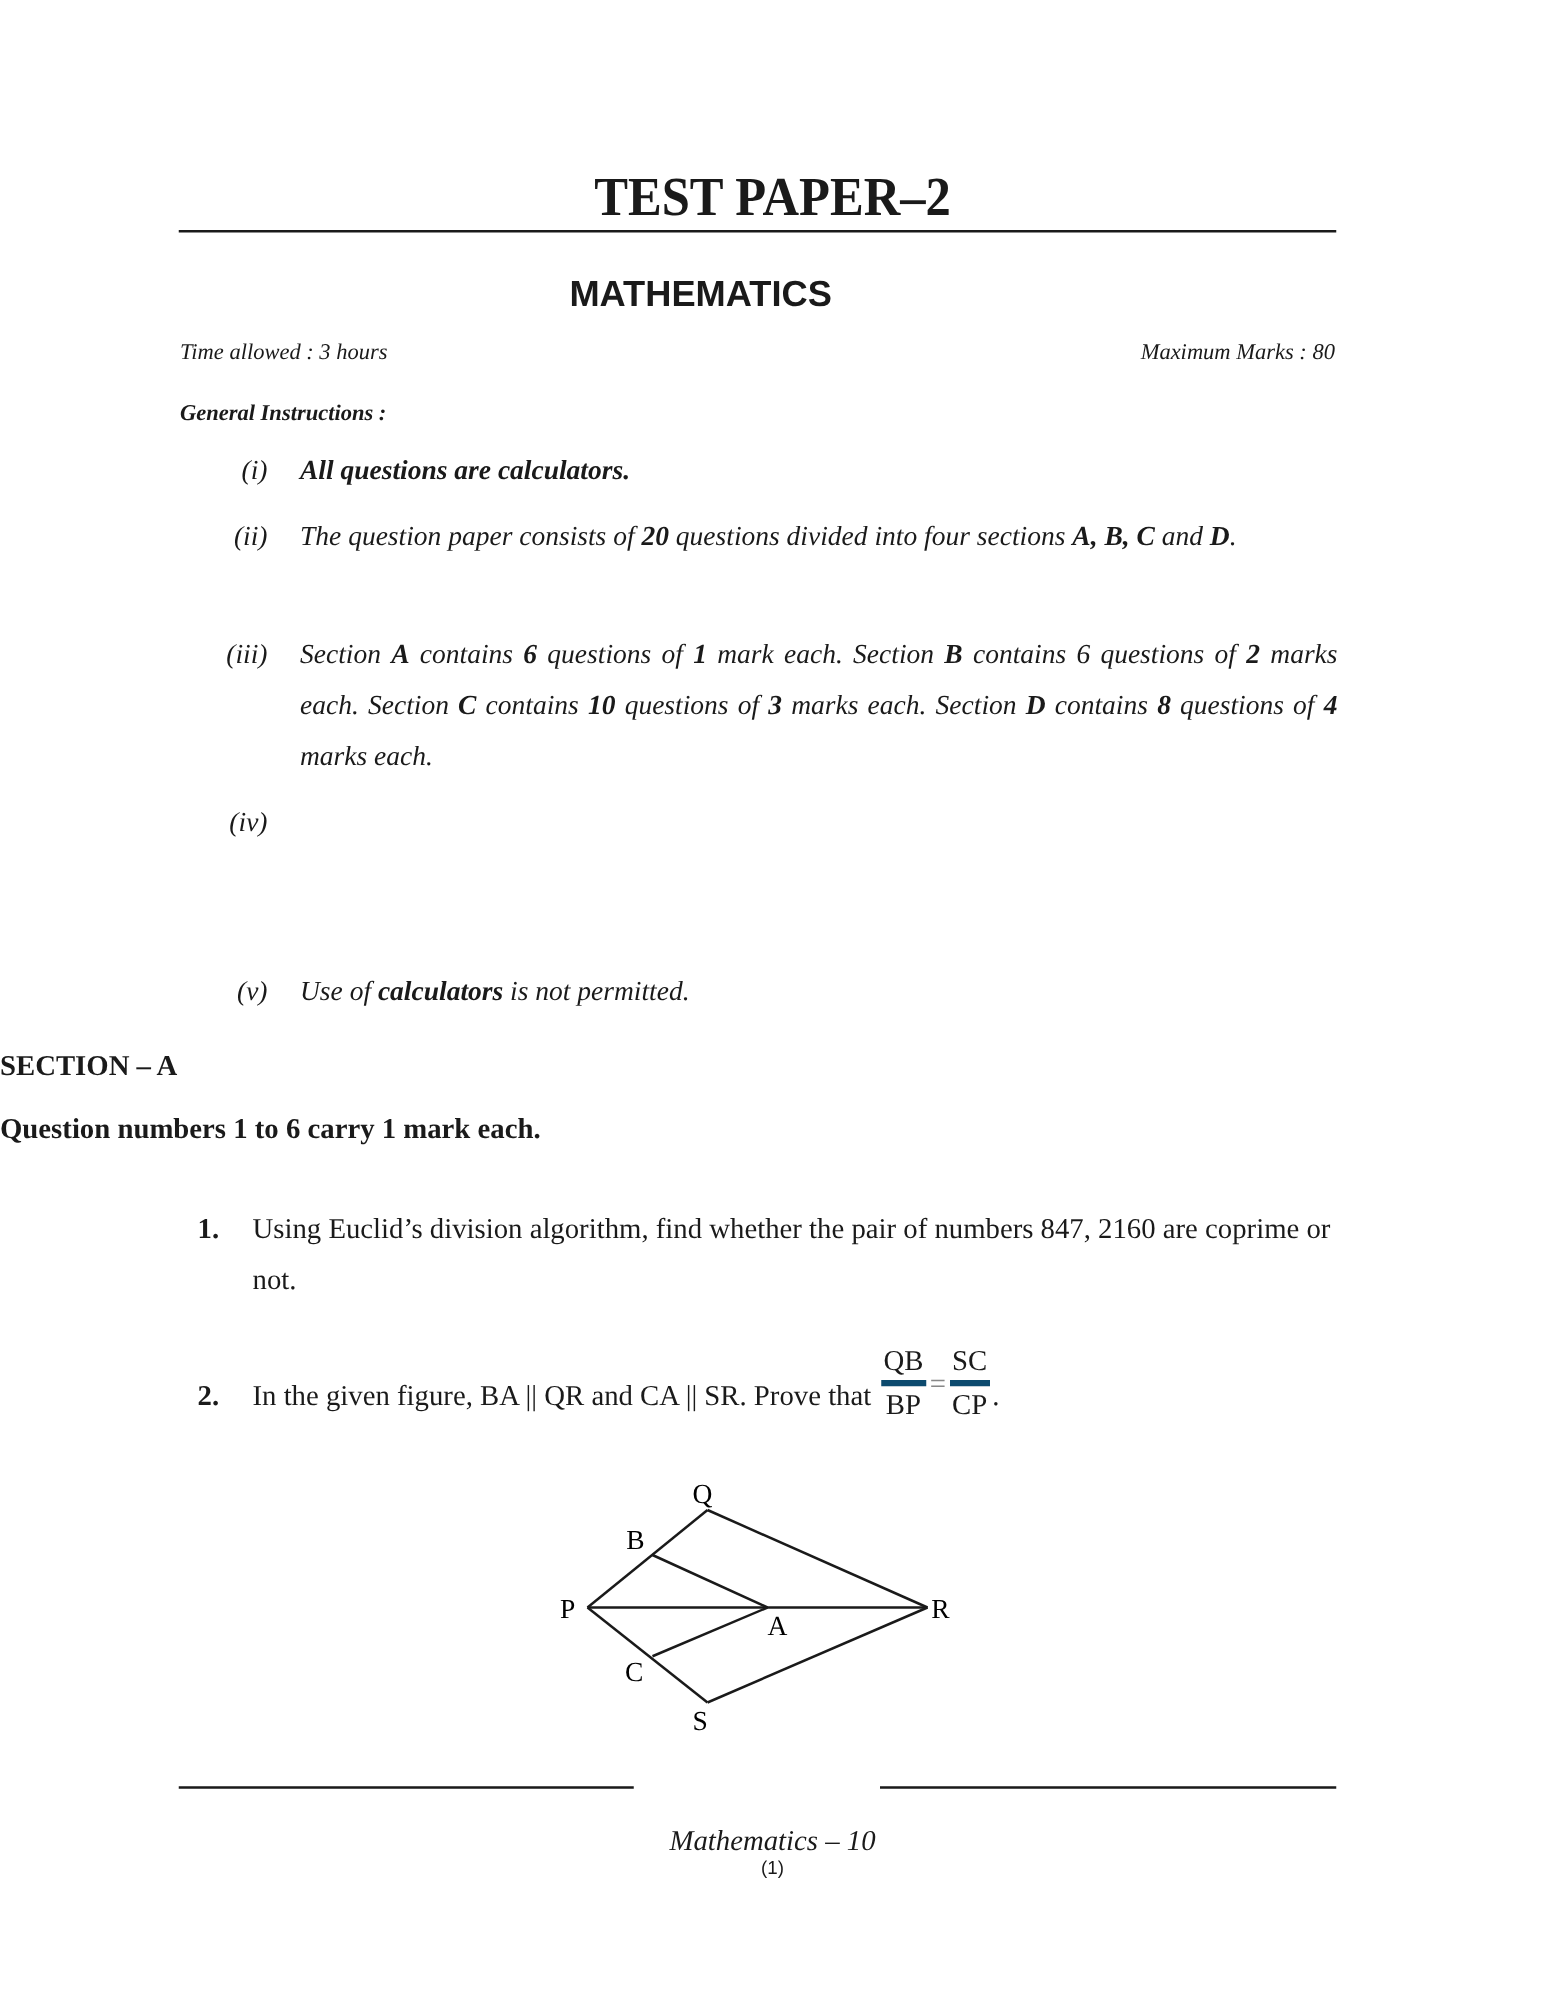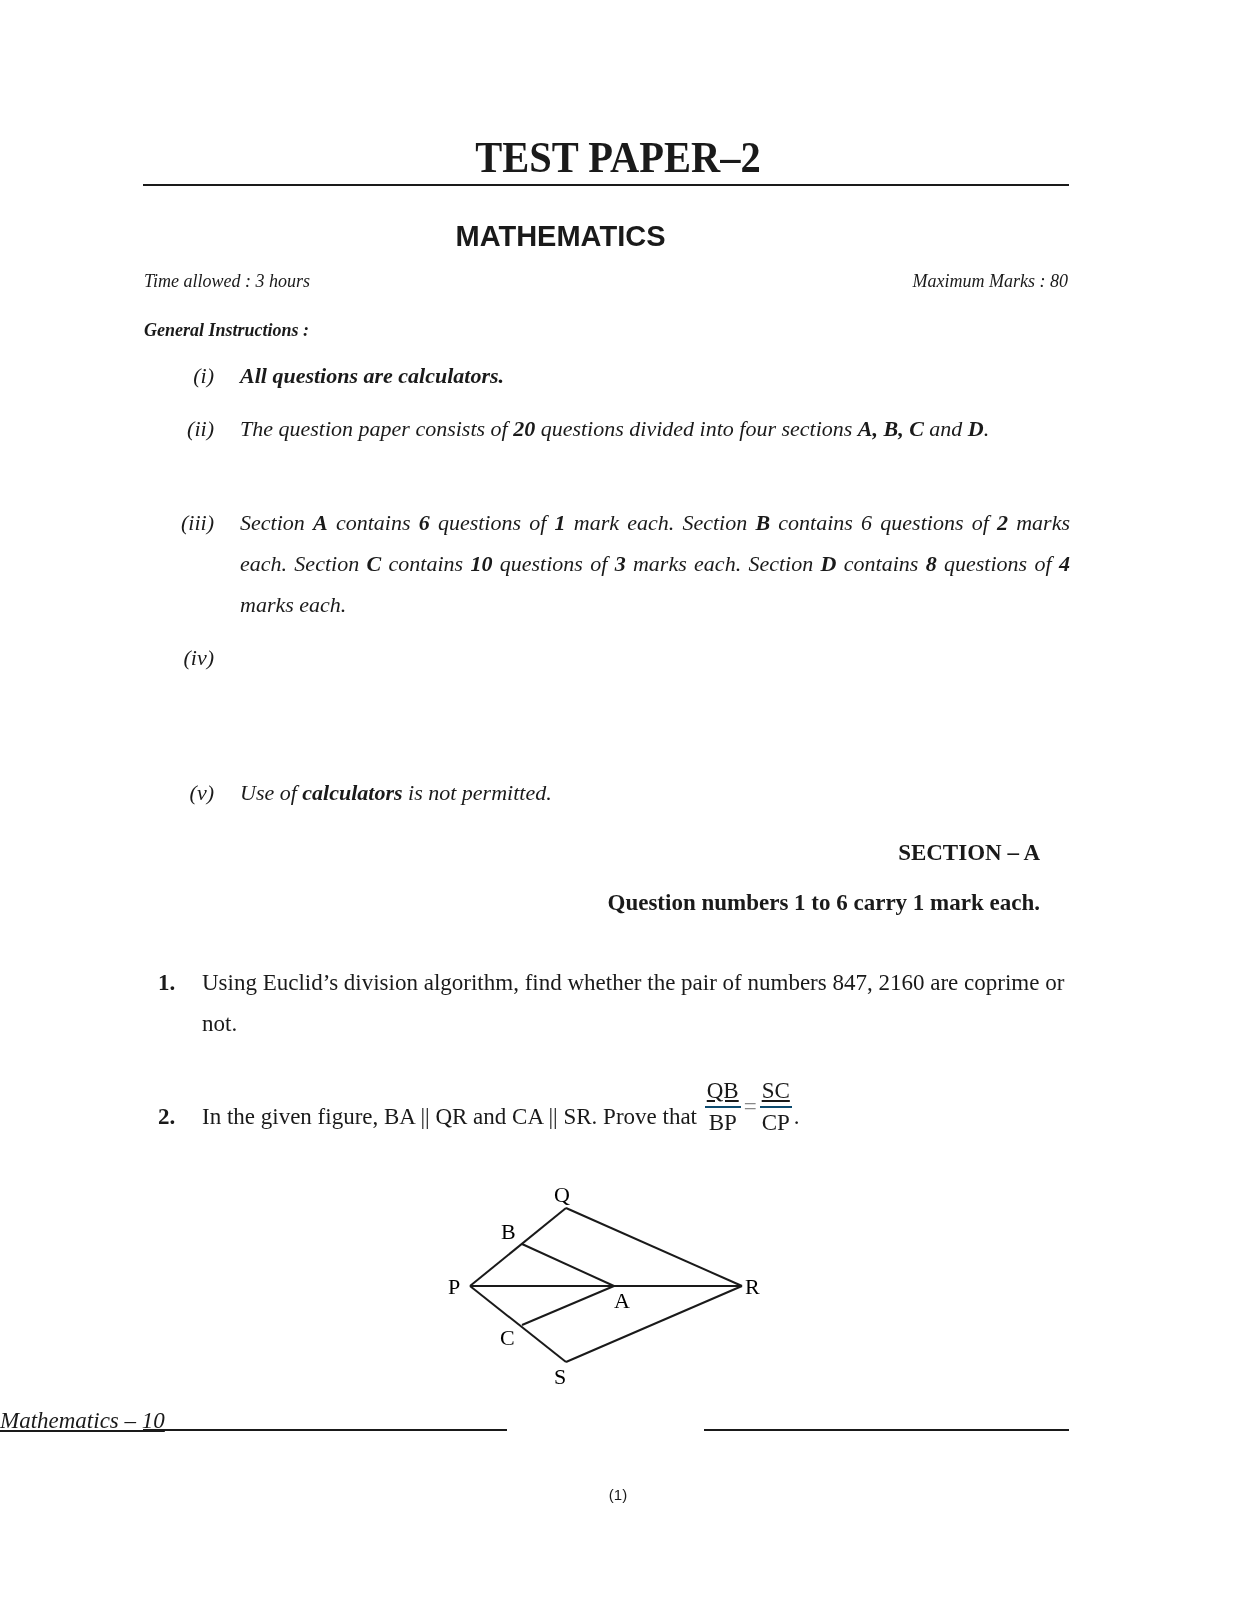--- a/index.html
+++ b/index.html
@@ -7,29 +7,29 @@
   .abs { position: absolute; }
   .title { left: 0; width: 1236px; top: 132px; text-align: center; font-family: "Liberation Serif", serif; font-weight: bold; font-size: 44px; letter-spacing: 0px; transform: scaleX(0.92); }
   .rule { background: #1a1a1a; height: 2px; }
   .subject { left: 0; width: 1121px; top: 220px; text-align: center; font-family: "Liberation Sans", sans-serif; font-weight: bold; font-size: 29px; }
   .meta { top: 271px; font-family: Liberation Serif, serif; font-style: italic; font-size: 18px; }
   .gi { left: 144px; top: 320px; font-family: "Liberation Serif", serif; font-style: italic; font-weight: bold; font-size: 18px; }
   .inst { left: 144px; width: 926px; font-family: "Liberation Serif", serif; font-style: italic; font-size: 22px; line-height: 41px; }
   .inst .num { position: absolute; width: 70px; text-align: right; left: 0; }
   .inst .txt { position: absolute; left: 96px; width: 830px; text-align: justify; }
   .inst b { font-weight: bold; }
-  .sec { left: 0; width: 1040px; text-align: right; font-family: "Liberation Serif", serif; font-weight: bold; font-size: 23px; }
+  .sec { left: 0; width: 1040px; text-align: left; font-family: "Liberation Serif", serif; font-weight: bold; font-size: 23px; }
   .q { left: 158px; width: 912px; font-family: "Liberation Serif", serif; font-size: 23px; line-height: 41px; }
   .q .qn { position: absolute; left: 0; font-weight: bold; }
   .q .qt { position: absolute; left: 44px; width: 868px; }
   .frac { display: inline-block; vertical-align: middle; text-align: center; line-height: 30px; margin: 0 2px; }
-  .frac .n { display: block; border-bottom: 2px solid #0c4a6e; padding: 0 2px; text-decoration: underline; }
+  .frac .n { display: block; border-bottom: 5px solid #0c4a6e; padding: 0 2px; }
   .frac .d { display: block; padding: 0 2px; }
   .eq { display: inline-block; vertical-align: middle; color: #888; margin: 0 1px; }
-  .footer-text { top: 1408px; left: 0; width: 1236px; font-family: "Liberation Serif", serif; font-style: italic; font-size: 23px; text-decoration: underline; }
+  .footer-text { top: 1460px; left: 0; width: 1236px; text-align: center; font-family: "Liberation Serif", serif; font-style: italic; font-size: 23px; }
   .pageno { top: 1486px; left: 0; width: 1236px; text-align: center; font-family: "Liberation Sans", sans-serif; font-size: 15px; }
   .lbl { font-family: "Liberation Serif", serif; font-size: 22px; }
 </style>
 </head>
 <body>
 
 <div class="abs title">TEST PAPER–2</div>
 <div class="abs rule" style="left:143px; top:184px; width:926px;"></div>
 
 <div class="abs subject">MATHEMATICS</div>

